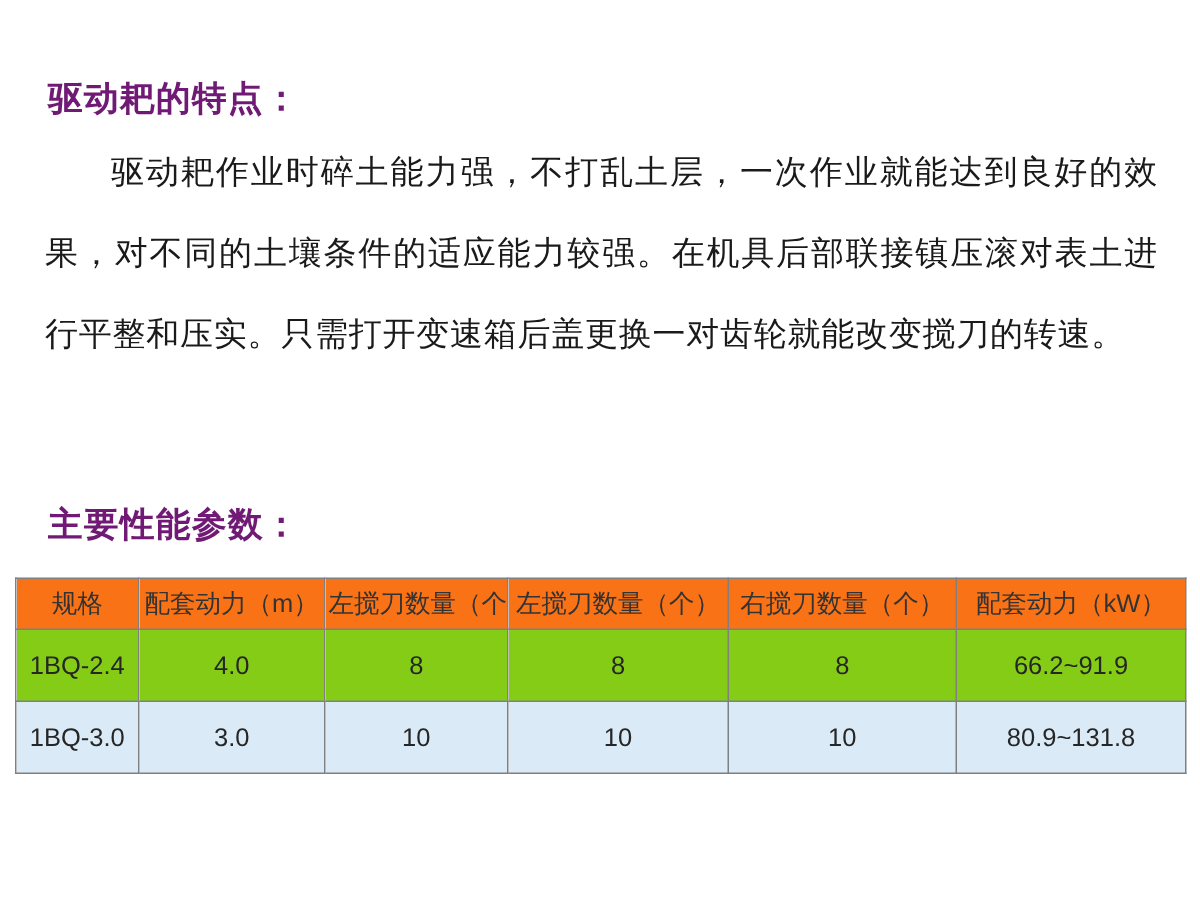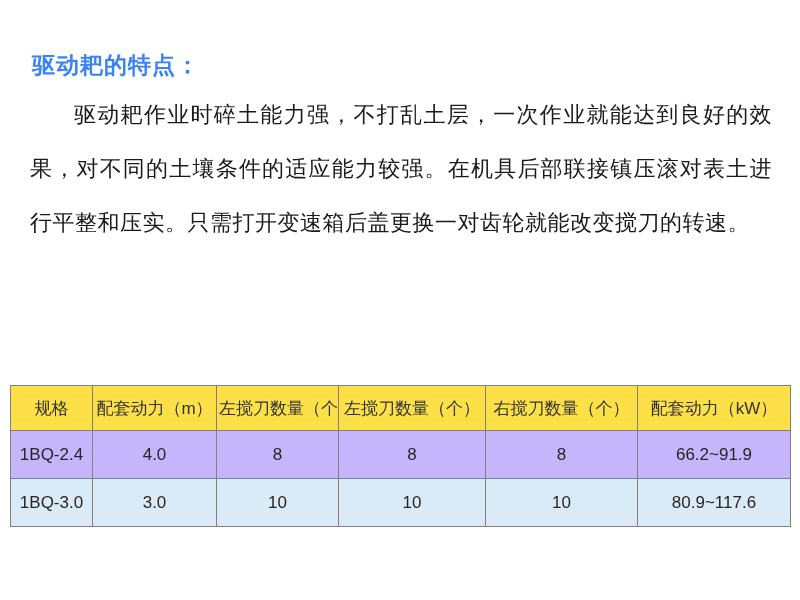--- a/index.html
+++ b/index.html
@@ -11,21 +11,21 @@
   .page {
     position: relative;
     width: 800px;
     height: 600px;
     background: #ffffff;
     overflow: hidden;
   }
   .section-heading {
     position: absolute;
     left: 32px;
-    color: #3b82f6;
+    color: #701a75;
     font-size: 23px;
     font-weight: bold;
     letter-spacing: 1px;
     white-space: nowrap;
   }
   .heading-features { top: 50px; }
   .heading-parameters { top: 334px; }
   .body-paragraph {
     position: absolute;
     left: 30px;
@@ -52,35 +52,36 @@
   table.spec-table th,
   table.spec-table td {
     border: 1px solid #808080;
     text-align: center;
     vertical-align: middle;
     padding: 0 2px;
     font-weight: normal;
     overflow: hidden;
     white-space: nowrap;
   }
-  table.spec-table thead tr { height: 45px; background: #fde047; margin-left: 32px; }
+  table.spec-table thead tr { height: 34px; background: #f97316; margin-left: 32px; }
   table.spec-table tbody tr { height: 48px; }
-  table.spec-table tbody tr.row-even { background: #c4b5fd; margin-left: 45px; }
+  table.spec-table tbody tr.row-even { background: #84cc16; margin-left: 45px; }
   table.spec-table tbody tr.row-odd { background: #daeaf6; padding-left: 20px; }
   table.spec-table th { color: #333333; }
 </style>
 </head>
 <body>
 
 <div class="page">
 
   <div class="section-heading heading-features">驱动耙的特点：</div>
 
   <div class="body-paragraph">驱动耙作业时碎土能力强，不打乱土层，一次作业就能达到良好的效果，对不同的土壤条件的适应能力较强。在机具后部联接镇压滚对表土进行平整和压实。只需打开变速箱后盖更换一对齿轮就能改变搅刀的转速。</div>
 
+  <div class="section-heading heading-parameters">主要性能参数：</div>
 
   <table class="spec-table">
     <colgroup>
       <col style="width:82px">
       <col style="width:124px">
       <col style="width:122px">
       <col style="width:147px">
       <col style="width:152px">
       <col style="width:153px">
     </colgroup>
@@ -102,18 +103,18 @@
         <td>8</td>
         <td>8</td>
         <td>66.2~91.9</td>
       </tr>
       <tr class="row-odd">
         <td>1BQ-3.0</td>
         <td>3.0</td>
         <td>10</td>
         <td>10</td>
         <td>10</td>
-        <td>80.9~117.6</td>
+        <td>80.9~131.8</td>
       </tr>
     </tbody>
   </table>
 
 </div>
 
 </body></html>

